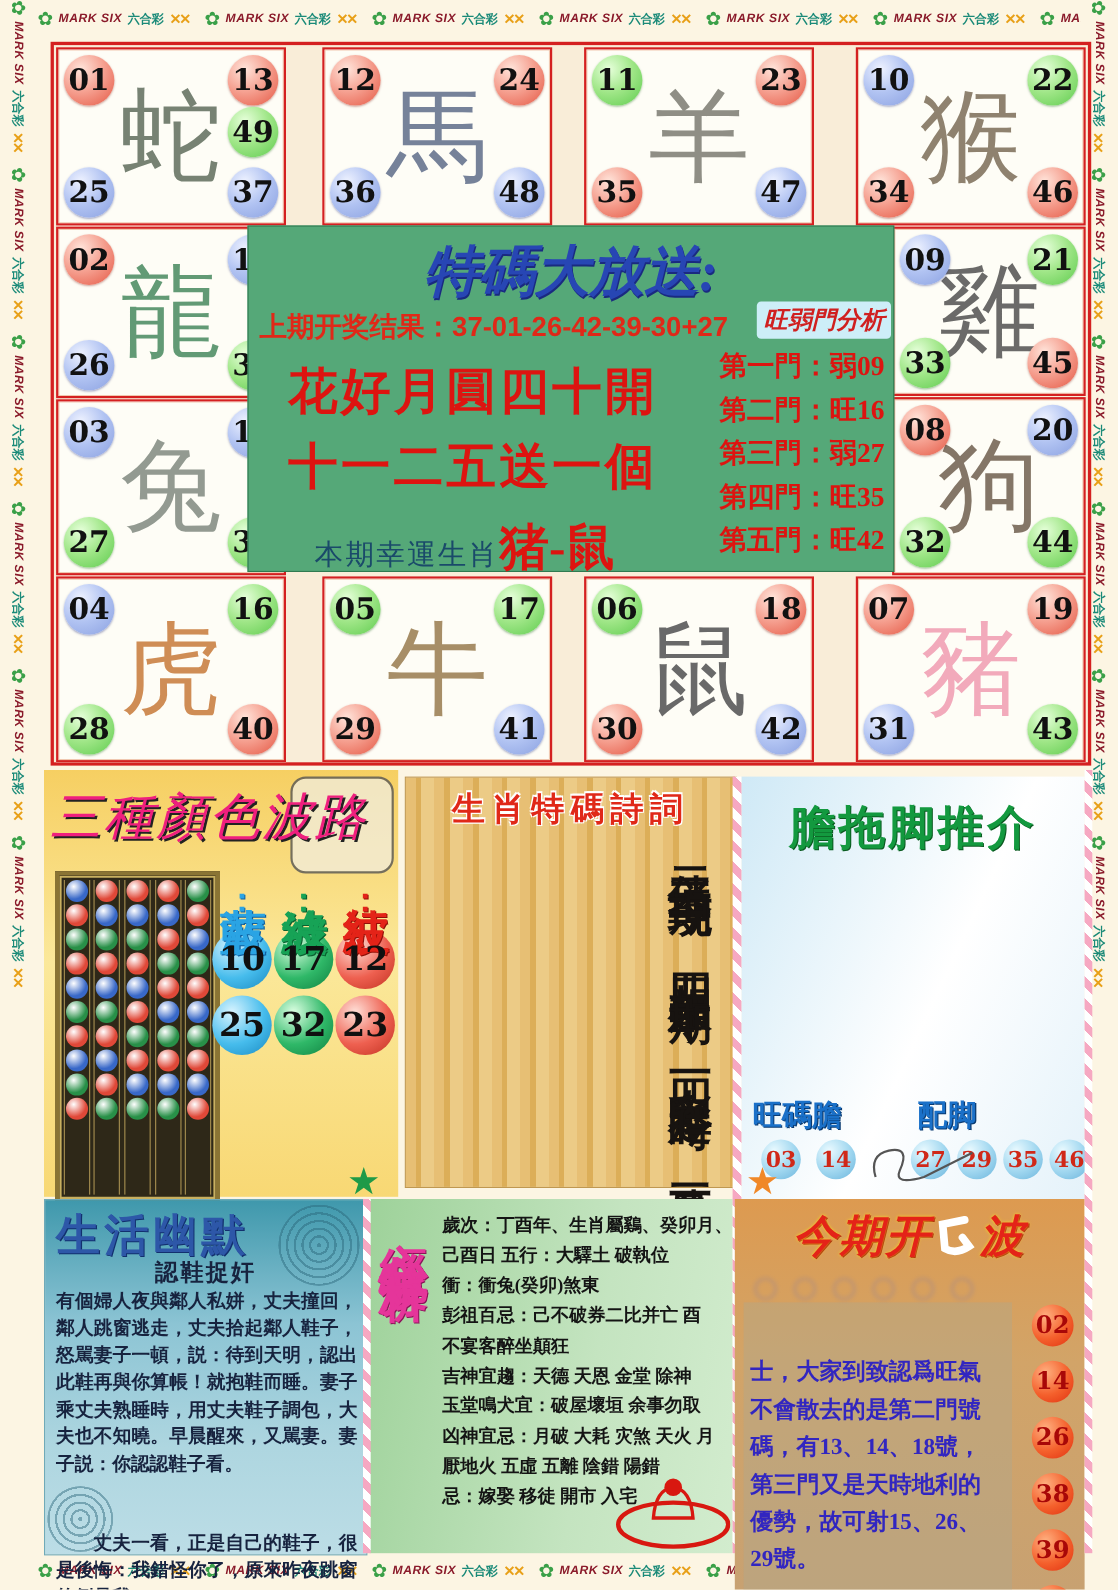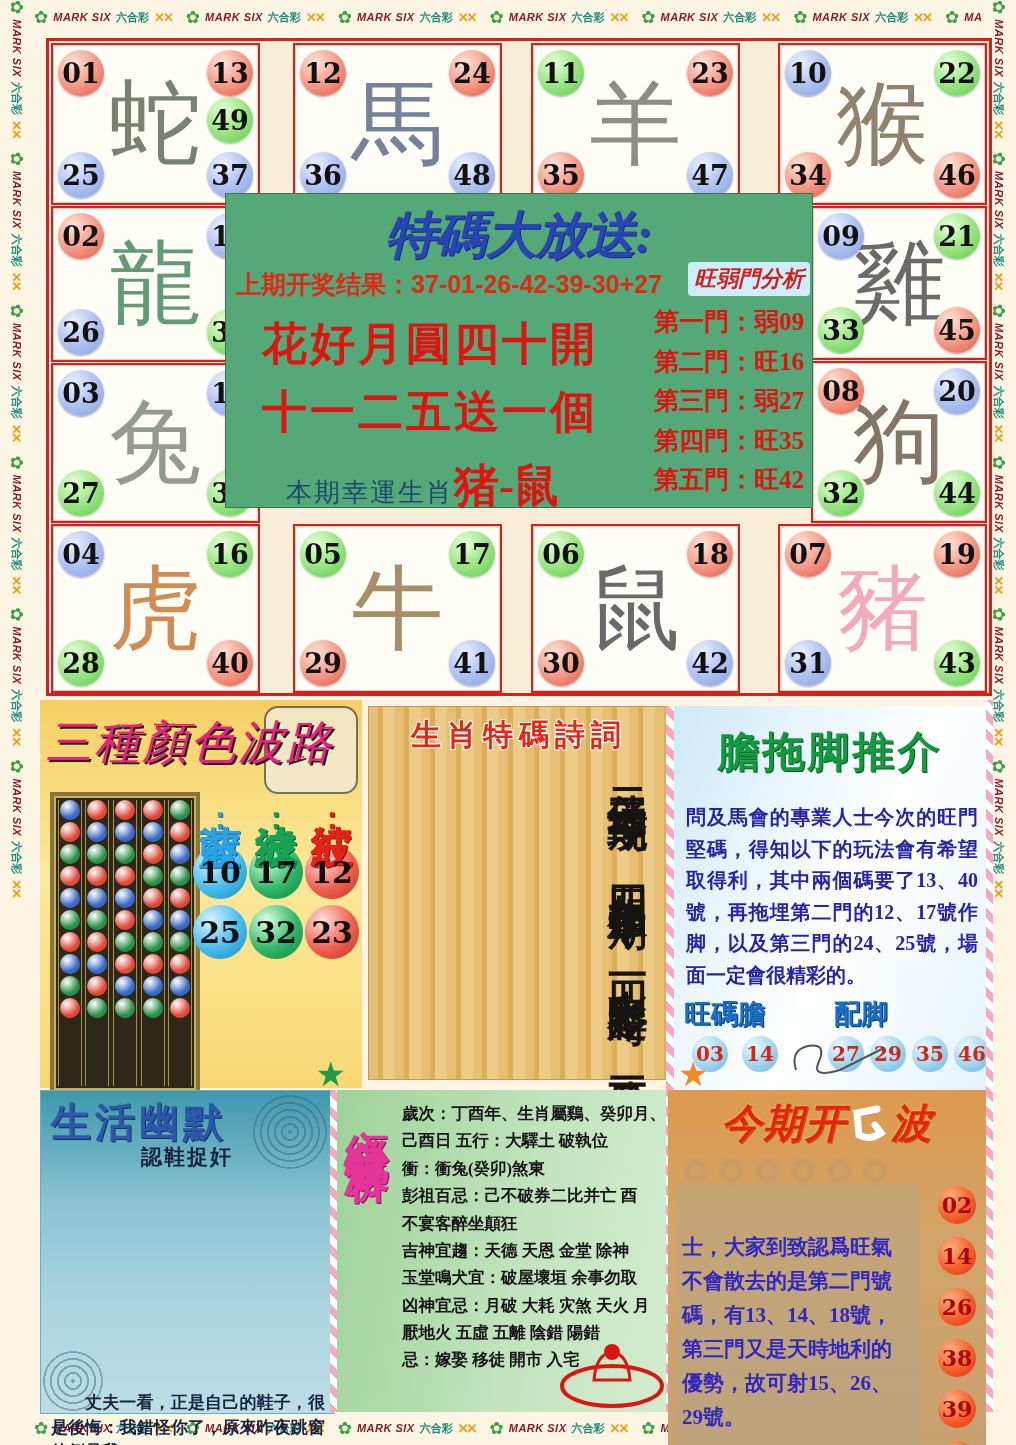--- a/index.html
+++ b/index.html
@@ -21,21 +21,21 @@
   .art{position:absolute;inset:0;display:flex;align-items:center;justify-content:center;font-family:"Liberation Serif",serif;font-size:92px;opacity:.75;}
   .a-snake{color:#4a5a48;}.a-horse{color:#49597b;}.a-goat{color:#6a6a60;}.a-monkey{color:#6a5a42;}
   .a-dragon{color:#2f7a4a;}.a-rabbit{color:#707a70;}.a-rooster{color:#3a3a3a;}.a-dog{color:#5c4a38;}
   .a-tiger{color:#c06820;}.a-ox{color:#8a6a38;}.a-rat{color:#38383a;}.a-pig{color:#ee8fa8;}
   .ball{position:absolute;width:46px;height:46px;border-radius:50%;display:flex;align-items:center;justify-content:center;font-family:"DejaVu Serif",serif;font-weight:bold;font-size:27px;color:#111;}
   .ball[data-color="red"]{background:radial-gradient(circle at 34% 28%,#ffe4da,#f59e8e 48%,#e45743);box-shadow:0 1px 2px rgba(120,20,10,.4);}
   .ball[data-color="blue"]{background:radial-gradient(circle at 34% 28%,#eef2ff,#b1c3f2 48%,#8aa0e0);box-shadow:0 1px 2px rgba(30,40,120,.4);}
   .ball[data-color="green"]{background:radial-gradient(circle at 34% 28%,#e6ffda,#9fe687 48%,#5ecb4e);box-shadow:0 1px 2px rgba(20,100,20,.4);}
   .p-tl{left:5px;top:5px;}.p-tr{right:5px;top:5px;}.p-bl{left:5px;bottom:5px;}.p-br{right:5px;bottom:5px;}.p-mr{right:5px;top:52px;}
   
-  #center{left:176px;top:152px;width:586px;height:313px;background:#55a878;border:1px solid #2f7a50;}
+  #center{left:176px;top:164px;width:586px;height:313px;background:#55a878;border:1px solid #2f7a50;}
   #center-title{position:absolute;left:0;top:8px;width:100%;text-align:center;font-family:"Liberation Serif",serif;font-weight:bold;font-style:italic;font-size:50px;color:#2746b4;text-shadow:1px 1px 0 #1a2a80;}
   #result-row{position:absolute;left:10px;top:74px;font-weight:bold;font-size:25px;color:#e02818;white-space:nowrap;}
   #badge{position:absolute;right:2px;top:68px;background:#cdeef8;border-radius:4px;padding:2px 6px;font-weight:bold;font-style:italic;font-size:22px;color:#d02020;font-family:"Liberation Serif",serif;}
   .cpoem{position:absolute;left:14px;font-family:"Liberation Serif",serif;font-weight:bold;font-size:45px;color:#dd1410;letter-spacing:3px;white-space:nowrap;margin-left:22px;}
   #cpoem1{top:120px;}#cpoem2{top:188px;}
   #lucky{position:absolute;left:60px;top:262px;font-family:"Liberation Serif",serif;white-space:nowrap;}
   #lucky .ll{font-size:26px;color:#1a4a6a;font-weight:normal;letter-spacing:2px;}
   #lucky .lv{font-size:45px;color:#dd1410;font-weight:bold;}
   #doors{position:absolute;right:8px;top:108px;font-family:"Liberation Serif",serif;font-weight:bold;font-size:25px;color:#dd1410;line-height:1.58;white-space:nowrap;}
   
@@ -466,21 +466,20 @@
     <div class="pline">二伴三三今期現</div>
     <div class="pline">四四相加中本期</div>
     <div class="pline">四一中彩定今時</div>
     <div class="pline">三八呈祥連一起</div>
   </div>
 </div>
 
 <div class="abs" id="tipsPanel">
   <div class="candyL"></div>
   <div id="tipsTitle">膽拖脚推介</div>
-  <div id="tipsBody">問及馬會的專業人士今次的旺門堅碼，得知以下的玩法會有希望取得利，其中兩個碼要了13、40號，再拖埋第二門的12、17號作脚，以及第三門的24、25號，場面一定會很精彩的。</div>
   <div class="danrow">
     <span class="danlab" id="danLabel">旺碼膽</span>
     <span class="danlab" id="legLabel">配脚</span>
     <span class="sball" style="left:14px;">03</span>
     <span class="sball" style="left:64px;">14</span>
     <span class="sball" style="left:150px;">27</span>
     <span class="sball" style="left:192px;">29</span>
     <span class="sball" style="left:234px;">35</span>
     <span class="sball" style="left:276px;">46</span>
     <svg width="140" height="50" style="position:absolute;left:110px;top:34px;">
@@ -488,20 +487,21 @@
       </svg>
   </div>
   <div class="star" style="left:4px;bottom:-4px;color:#f08828;">★</div>
 </div>
 
 <div class="abs" id="humorPanel">
   <div class="spiral" style="right:6px;top:4px;width:74px;height:74px;"></div>
   <div class="spiral" style="left:2px;bottom:2px;width:60px;height:60px;"></div>
   <div id="humorTitle">生活幽默</div>
   <div id="humorSub">認鞋捉奸</div>
+  <div class="humorBody" id="humorB1">有個婦人夜與鄰人私姘，丈夫撞回，鄰人跳窗逃走，丈夫拾起鄰人鞋子，怒駡妻子一頓，説：待到天明，認出此鞋再與你算帳！就抱鞋而睡。妻子乘丈夫熟睡時，用丈夫鞋子調包，大夫也不知曉。早晨醒來，又駡妻。妻子説：你認認鞋子看。</div>
   <div class="humorBody" id="humorB2">丈夫一看，正是自己的鞋子，很是後悔：我錯怪你了，原來昨夜跳窗的倒是我</div>
 </div>
 
 <div class="abs" id="almanacPanel">
   <div class="candyR"></div>
   <div id="almanacTitle">心經色波分析</div>
   <div id="almanacBody">
     <div>歲次：丁酉年、生肖屬鷄、癸卯月、</div>
     <div>己酉日 五行：大驛土 破執位</div>
     <div>衝：衝兔(癸卯)煞東</div>

